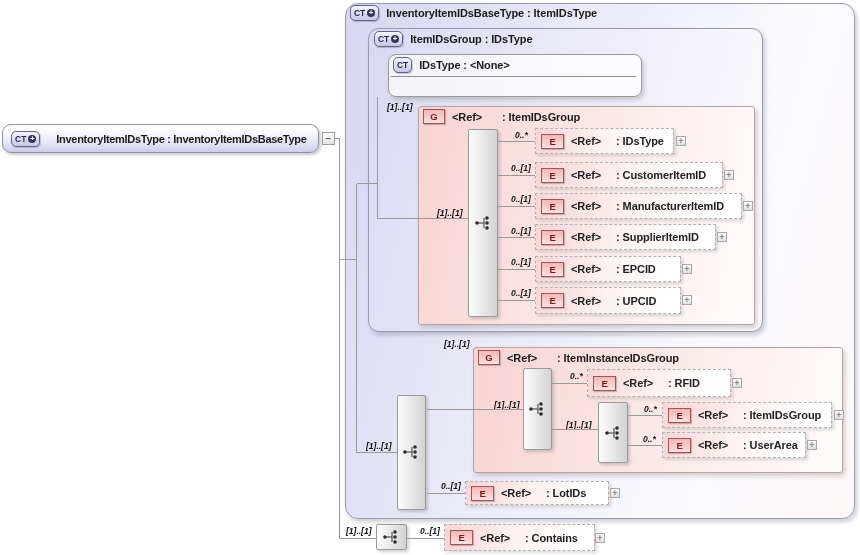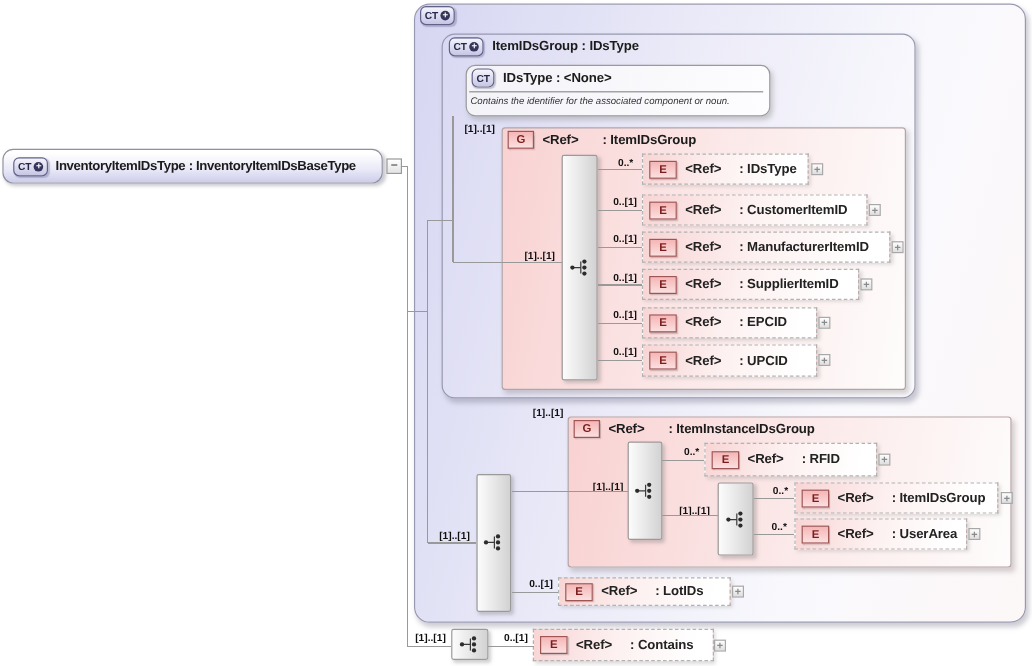--- a/index.html
+++ b/index.html
@@ -31,71 +31,71 @@
        background:linear-gradient(#f5b6b6,#fbe0e0);color:#7c1d1d;font-size:9.5px;font-weight:bold;
        box-shadow:1px 1px 1px rgba(0,0,0,.2)}
   .eicon{width:21px}
   .el{position:absolute;display:flex;align-items:center;box-sizing:border-box;padding-left:5px;
        border:1px dashed #b2b2b2;
        background:linear-gradient(100deg,#f8d5d5 0%,#fdf0f0 45%,#ffffff 90%);
        box-shadow:2px 2px 3px rgba(140,140,140,.3);
        font-weight:bold;font-size:11px;color:#222;white-space:nowrap;letter-spacing:-0.1px}
   .ref{margin-left:7px}
   .nm{margin-left:15px}
-  .card{position:absolute;font-size:8.5px;font-weight:bold;color:#101010;white-space:nowrap}
+  .card{position:absolute;font-size:8.5px;font-style:italic;font-weight:bold;color:#101010;white-space:nowrap}
   .bar{position:absolute;box-sizing:border-box;border:1px solid #9a9a9a;border-radius:2px;
        background:linear-gradient(to right,#fcfcfc,#e6e6e6 55%,#d2d2d2);
        box-shadow:2px 2px 3px rgba(120,120,120,.35)}
   .sico{position:absolute;pointer-events:none}
   .pbtn{position:absolute;width:10px;height:10px;box-sizing:border-box;border:1px solid #a8a8a8;
        background:linear-gradient(#fefefe,#dedede);font-size:9px;line-height:8px;text-align:center;
        color:#8a8a8a;font-weight:bold}
   .exp{position:absolute;left:322px;top:132px;width:13px;height:13px;box-sizing:border-box;
        border:1px solid #999;background:linear-gradient(#fff,#e3e3e3);font-size:10px;line-height:11px;
        text-align:center;color:#666;font-weight:bold}
   .note{position:absolute;font-size:8px;font-style:italic;color:#333;white-space:nowrap}
   .sep{position:absolute;height:1px;background:#8f8f8f}
   .rootel{position:absolute;left:2px;top:124px;width:317px;height:29px;box-sizing:border-box;
        border:1px solid #90909f;border-radius:9px;display:flex;align-items:center;padding-left:8px;
        background:linear-gradient(#ffffff 10%,#e9e9f8 60%,#cdcdeb);
        box-shadow:2px 2px 3px rgba(120,120,140,.4)}
-  .rootel .lbl{margin-left:6px;font-weight:bold;font-size:11px;letter-spacing:-0.3px;color:#1b1b1b;white-space:nowrap}
+  .rootel .lbl{margin-left:16px;font-weight:bold;font-size:11px;letter-spacing:-0.3px;color:#1b1b1b;white-space:nowrap}
   svg.lines{position:absolute;left:0;top:0;pointer-events:none}
 </style>
 </head>
 <body>
 
 <div id="canvas">
 
   <div class="box big" style="left:345px;top:3px;width:510px;height:516px"></div>
   <div class="hdr" style="left:350px;top:5px">
     <span class="cticon">
         <span>CT</span>
         <span class="ctplus">+</span>
       </span>
+    <span class="lbl">InventoryItemIDsBaseType : ItemIDsType</span>
   </div>
 
   <div class="box mid" style="left:368px;top:28px;width:395px;height:304px"></div>
   <div class="hdr" style="left:374px;top:31px">
     <span class="cticon">
         <span>CT</span>
         <span class="ctplus">+</span>
       </span>
     <span class="lbl">ItemIDsGroup : IDsType</span>
   </div>
 
   <div class="box idsbox" style="left:388px;top:54px;width:254px;height:43px"></div>
   <div class="hdr" style="left:393px;top:57px">
     <span class="cticon">
         <span>CT</span>
       </span>
     <span class="lbl">IDsType : &lt;None&gt;</span>
   </div>
   <div class="sep" style="left:391px;top:76px;width:245px"></div>
-  <div class="note" style="left:392px;top:80px">Contains the identifier for the associated component or noun.</div>
 
   <div class="box pink" style="left:418px;top:106px;width:337px;height:219px"></div>
   <div class="hdr" style="left:423px;top:109px">
     <span class="gicon">G</span>
     <span class="lbl">&lt;Ref&gt;</span>
     <span class="nm" style="margin-left:20px">: ItemIDsGroup</span>
   </div>
 
   <div class="bar" style="left:468px;top:129px;width:30px;height:188px"></div>
   <svg class="sico" style="left:474px;top:215px" width="18" height="16">

